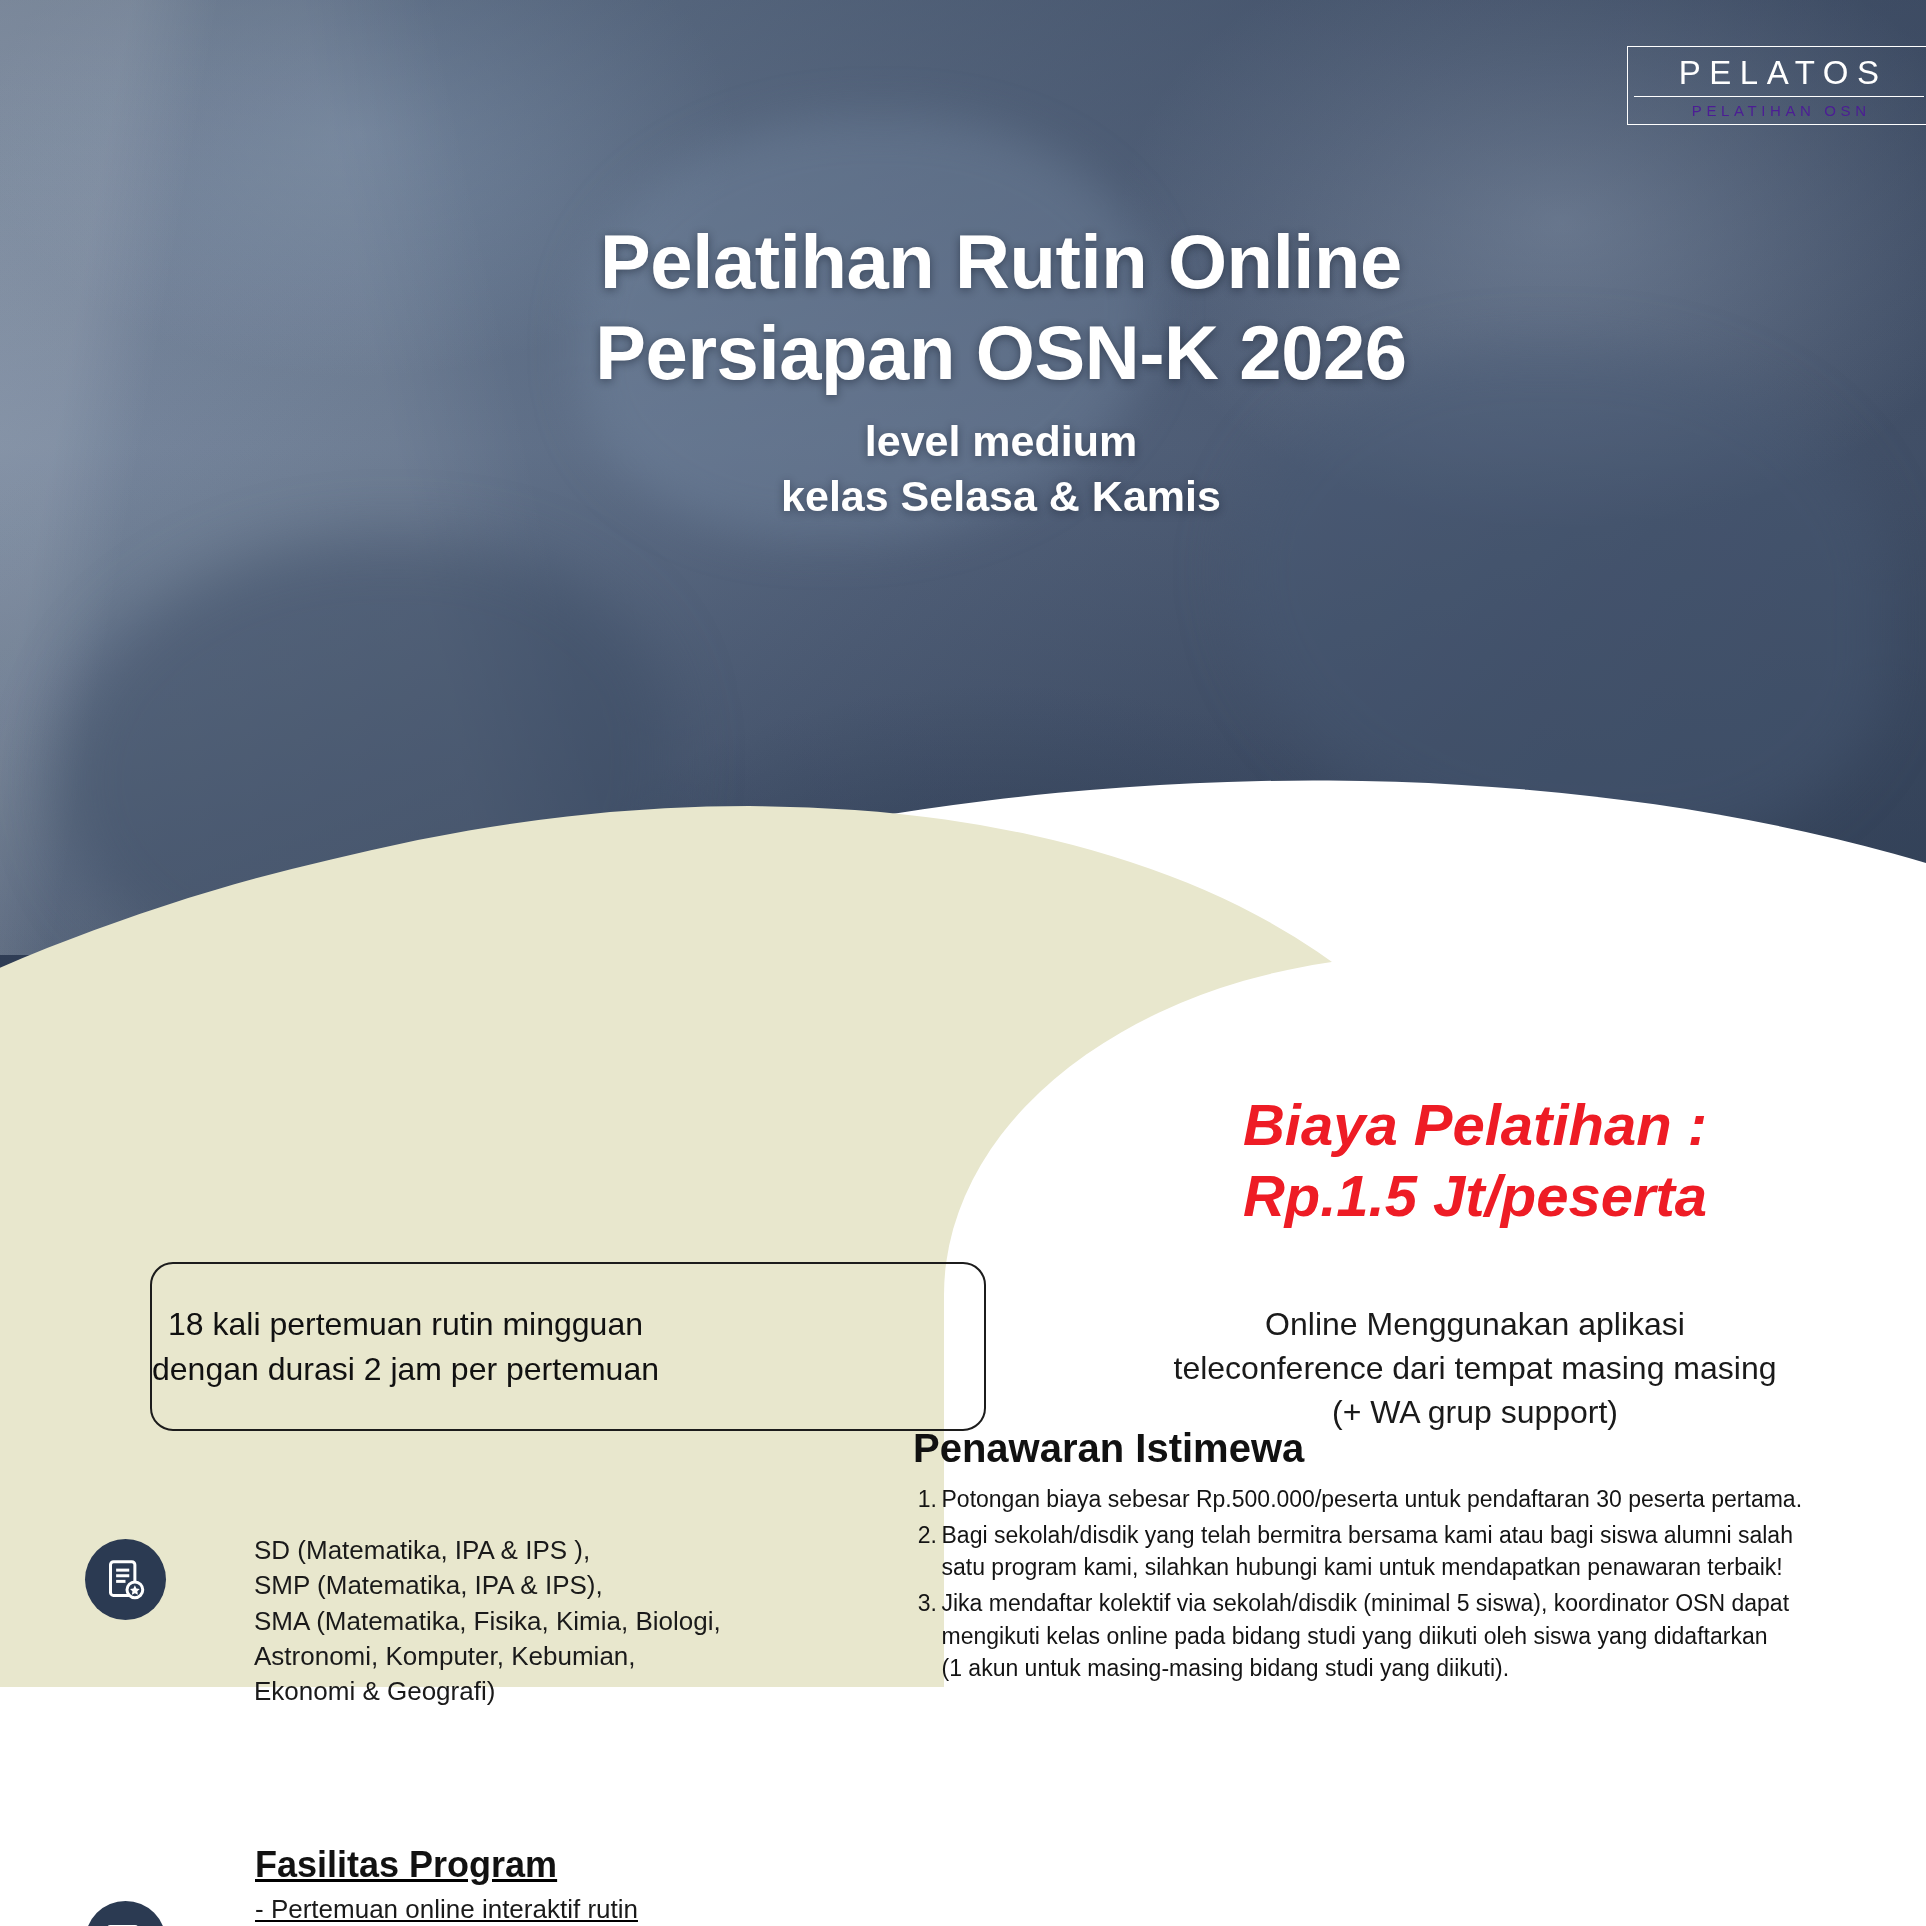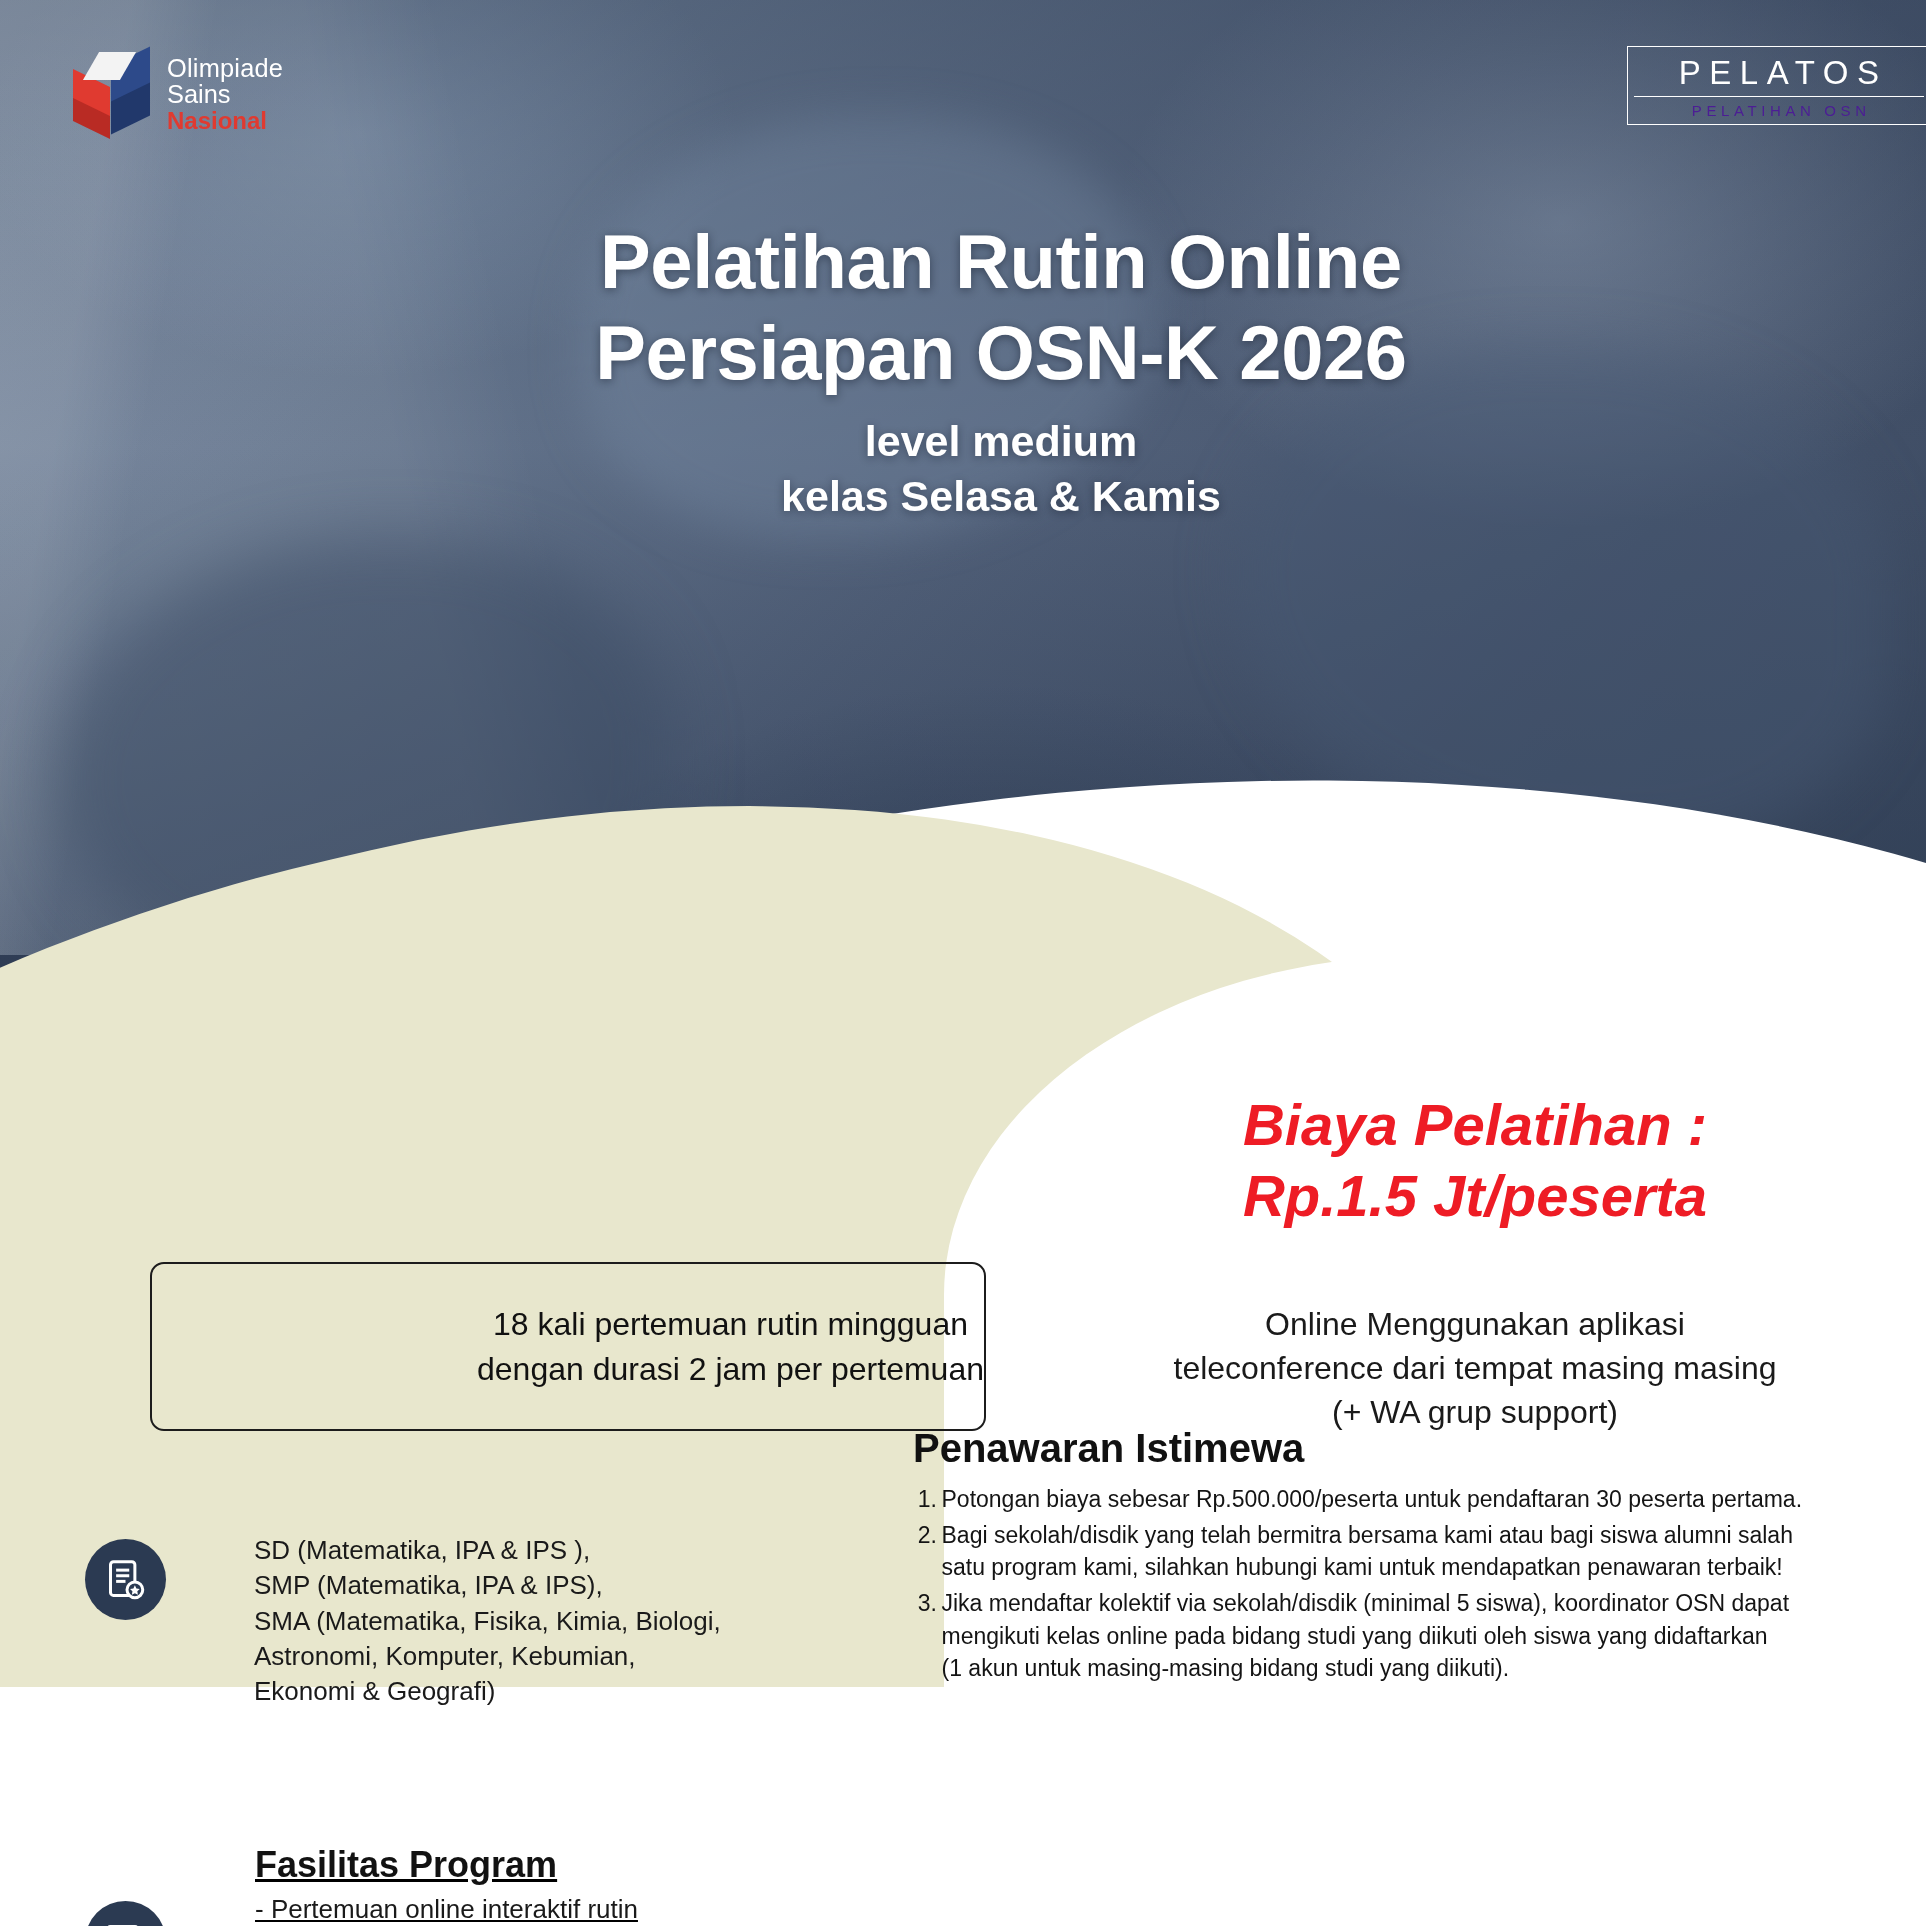--- a/index.html
+++ b/index.html
@@ -199,25 +199,25 @@
     line-height: 1.22;
   }
 
   
   .pill {
     position: absolute;
     left: 150px; top: 1262px;
     width: 836px;
     height: 169px;
     border: 2.7px solid #1c1c1c;
-    border-radius: 14px;
+    border-radius: 23px;
     box-sizing: border-box;
     display: flex;
     align-items: center;
-    justify-content: flex-end;
+    justify-content: flex-start;
     background: transparent;
   }
   .pill p {
     margin: 0;
     text-align: center;
     font-size: 32px;
     line-height: 1.40;
     color: #111111;
   }
 
@@ -301,34 +301,20 @@
     <div class="hero-blob-b"></div>
     <div class="hero-blob-c"></div>
   </div>
 
   <div class="navy-band"></div>
   <div class="navy-curve"></div>
   <div class="cream-curve"></div>
   <div class="cream-mask"></div>
   <div class="white-overlay-right"></div>
 
-  <div class="osn-logo">
-    <div class="osn-cube">
-      <i class="cube-b1"></i>
-        <i class="cube-b2"></i>
-      <i class="cube-r1"></i>
-        <i class="cube-r2"></i>
-      <i class="cube-w1"></i>
-    </div>
-    <div class="osn-text">
-      <div class="l1">Olimpiade</div>
-      <div class="l2">Sains</div>
-      <div class="l3">Nasional</div>
-    </div>
-  </div>
 
   <div class="pelatos-logo">
     <div class="p1">PELATOS</div>
     <div class="pelatos-divider"></div>
     <div class="p2">PELATIHAN OSN</div>
   </div>
 
   <div class="hero-title">
     <h1>Pelatihan Rutin Online</h1>
     <h1>Persiapan OSN-K 2026</h1>

